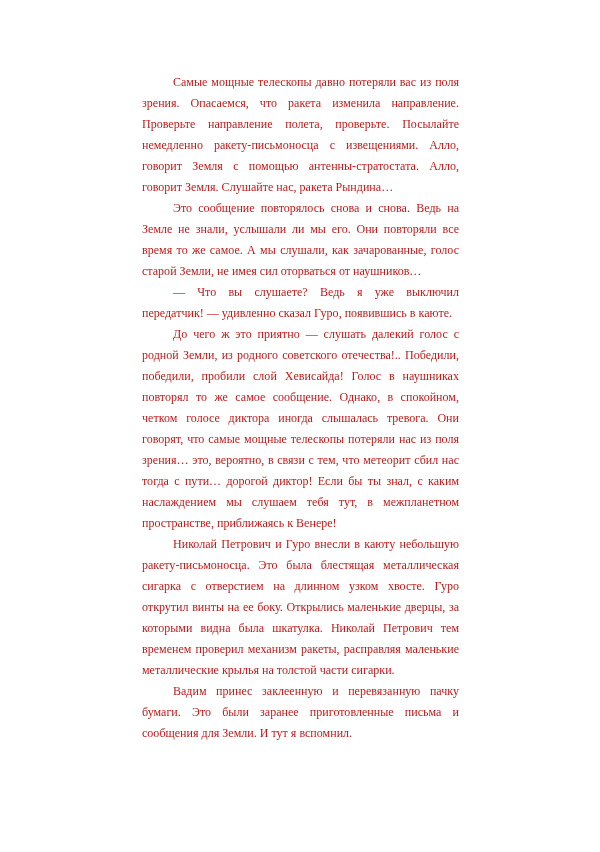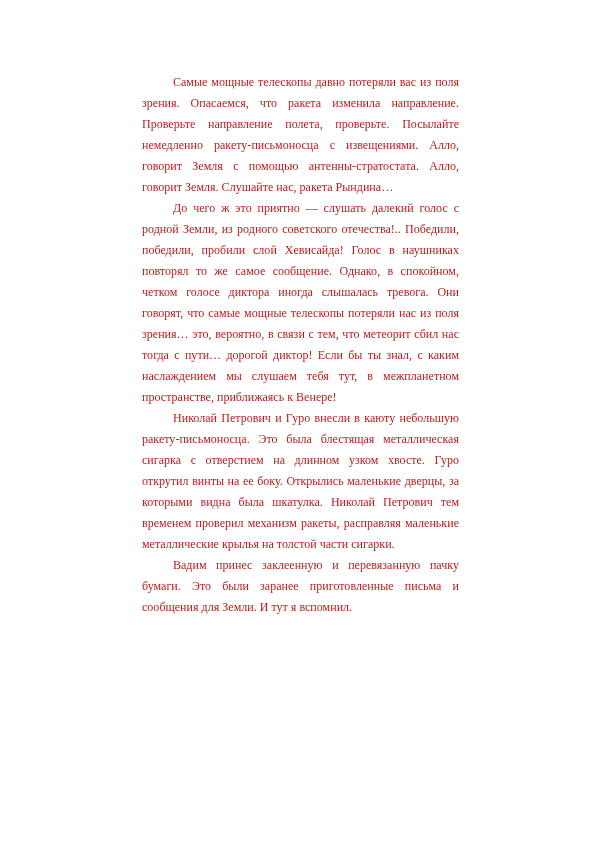--- a/index.html
+++ b/index.html
@@ -61,19 +61,21 @@
     font-family: "Liberation Serif", "DejaVu Serif", serif;
   }
 </style>
 </head>
 <body>
 
 <div class="page">
 
   <div class="text-block">
     <p class="para">Самые мощные телескопы давно потеряли вас из поля зрения. Опасаемся, что ракета изменила направление. Проверьте направление полета, проверьте. Посылайте немедленно ракету-письмоносца с извещениями. Алло, говорит Земля с помощью антенны-стратостата. Алло, говорит Земля. Слушайте нас, ракета Рындина…</p>
+    <p class="para">Это сообщение повторялось снова и снова. Ведь на Земле не знали, услышали ли мы его. Они повторяли все время то же самое. А мы слушали, как зачарованные, голос старой Земли, не имея сил оторваться от наушников…</p>
+    <p class="para">— Что вы слушаете? Ведь я уже выключил передатчик! — удивленно сказал Гуро, появившись в каюте.</p>
     <p class="para">До чего ж это приятно — слушать далекий голос с родной Земли, из родного советского отечества!.. Победили, победили, пробили слой Хевисайда! Голос в наушниках повторял то же самое сообщение. Однако, в спокойном, четком голосе диктора иногда слышалась тревога. Они говорят, что самые мощные телескопы потеряли нас из поля зрения… это, вероятно, в связи с тем, что метеорит сбил нас тогда с пути… дорогой диктор! Если бы ты знал, с каким наслаждением мы слушаем тебя тут, в межпланетном пространстве, приближаясь к Венере!</p>
     <p class="para">Николай Петрович и Гуро внесли в каюту небольшую ракету-письмоносца. Это была блестящая металлическая сигарка с отверстием на длинном узком хвосте. Гуро открутил винты на ее боку. Открылись маленькие дверцы, за которыми видна была шкатулка. Николай Петрович тем временем проверил механизм ракеты, расправляя маленькие металлические крылья на толстой части сигарки.</p>
     <p class="para">Вадим принес заклеенную и перевязанную пачку бумаги. Это были заранее приготовленные письма и сообщения для Земли. И тут я вспомнил.</p>
   </div>
 
 
 </div>
 
 </body></html>

